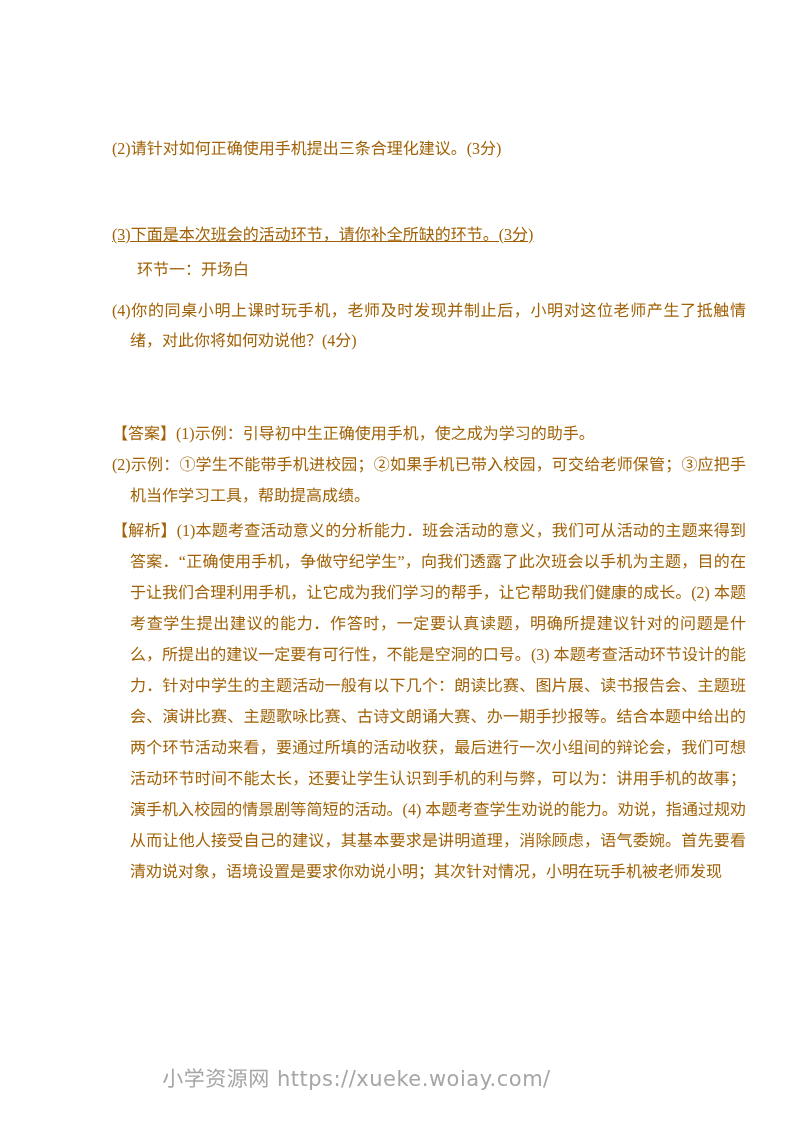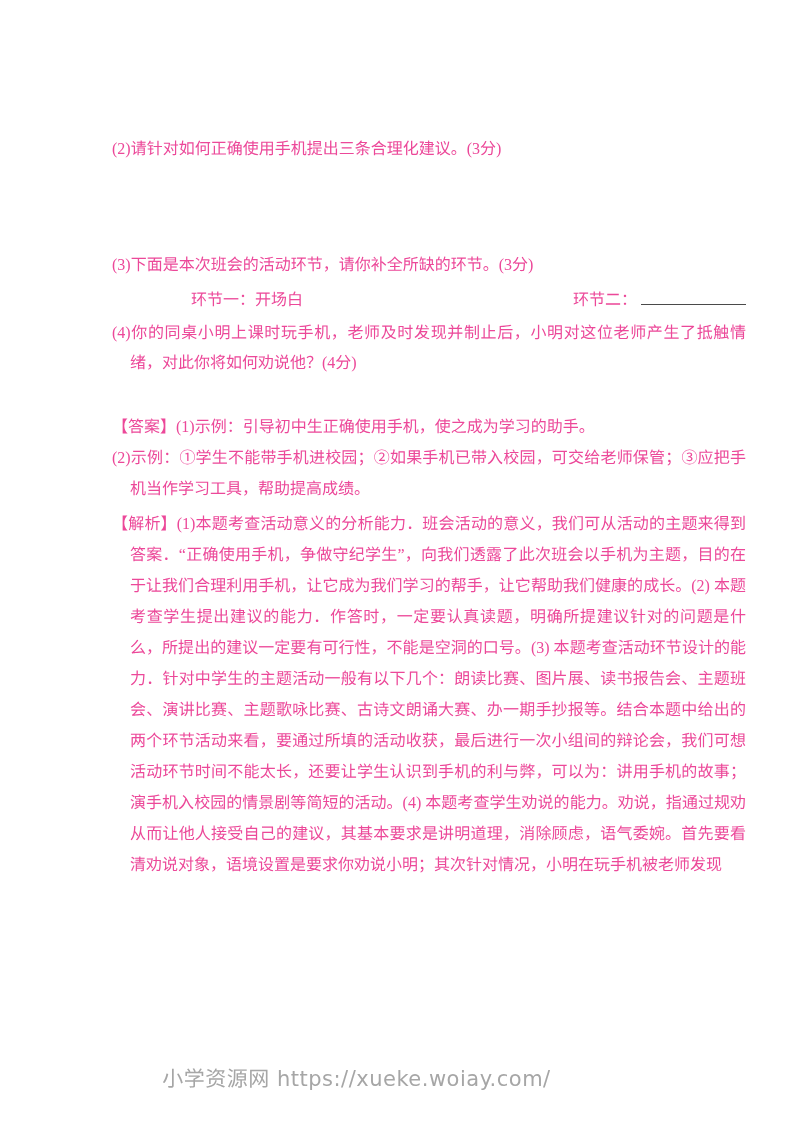--- a/index.html
+++ b/index.html
@@ -12,60 +12,60 @@
     width: 793px;
     height: 1122px;
     background: #ffffff;
     overflow: hidden;
   }
   .content {
     position: absolute;
     left: 112px;
     top: 134px;
     width: 634px;
-    color: #ec4899;
+    color: #a16207;
     font-family: "Liberation Serif", "DejaVu Serif", serif;
     font-size: 16px;
   }
   .q {
     line-height: 30px;
   }
   .q3 {
-    margin-top: 86px;
+    margin-top: 56px;
+    text-decoration: underline;
   }
   .hang {
     padding-left: 18px;
     text-indent: -18px;
     text-align: justify;
     text-justify: inter-ideograph;
   }
   .q4 {
-    margin-top: 2px;
+    margin-top: 10px;
     line-height: 30px;
   }
   .steps {
     margin-top: 3px;
     padding-left: 25px;
-    text-align: right;
   }
   .steps-row {
     display: grid;
     grid-template-columns: 166px 1fr;
     line-height: 33px;
   }
   .blank {
     display: inline-block;
     width: 105px;
     height: 14px;
     border-bottom: 1px solid #4a4a4a;
     margin-left: 4px;
     vertical-align: baseline;
   }
   .answers {
-    margin-top: 33px;
+    margin-top: 62px;
   }
   .answers p {
     margin: 0;
     line-height: 31px;
   }
   .analysis {
     margin-top: 4px;
     line-height: 31px;
   }
   .footer {
@@ -87,21 +87,20 @@
 <div class="page">
   <div class="content">
 
     <div class="q">(2)请针对如何正确使用手机提出三条合理化建议。(3分)</div>
 
     <div class="q q3">(3)下面是本次班会的活动环节，请你补全所缺的环节。(3分)</div>
 
     <div class="steps">
       <div class="steps-row">
         <div><span>环节一：</span><span>开场白</span></div>
-        <div><span>环节二：</span><span class="blank"></span></div>
       </div>
       <div class="steps-row">
       </div>
       <div class="steps-row">
       </div>
     </div>
 
     <div class="q4 hang">(4)你的同桌小明上课时玩手机，老师及时发现并制止后，小明对这位老师产生了抵触情绪，对此你将如何劝说他？(4分)</div>
 
     <div class="answers">

